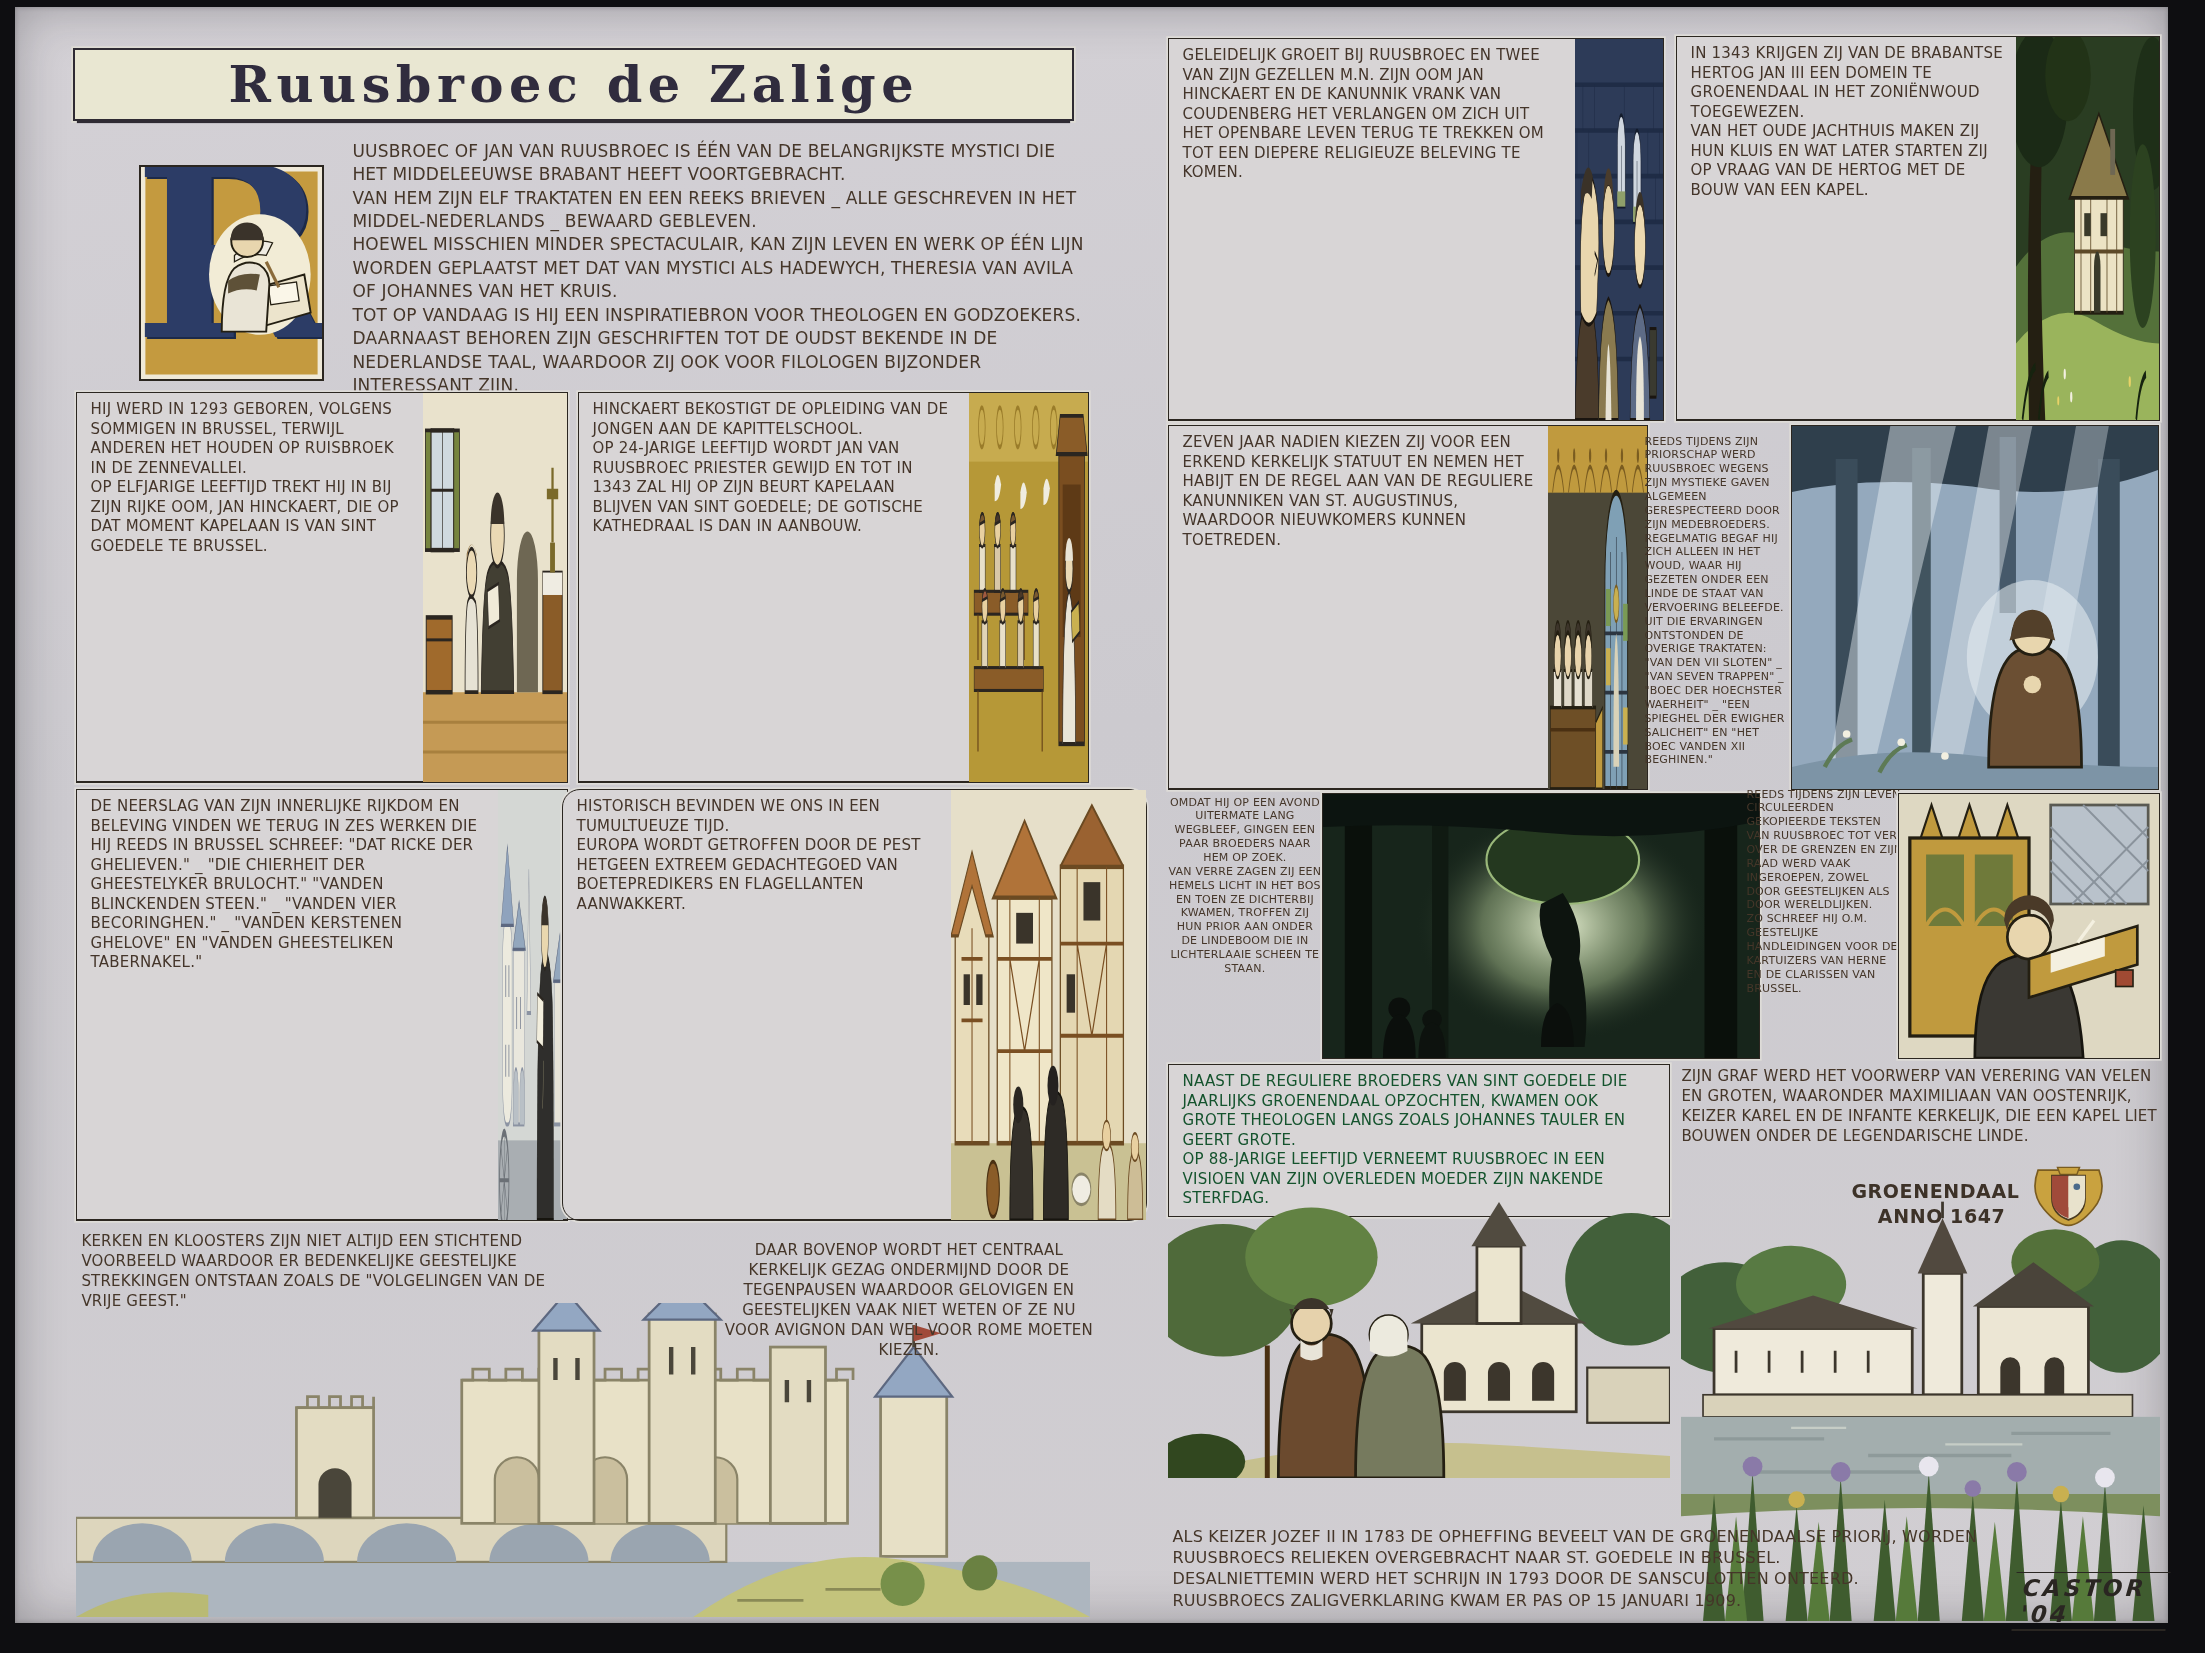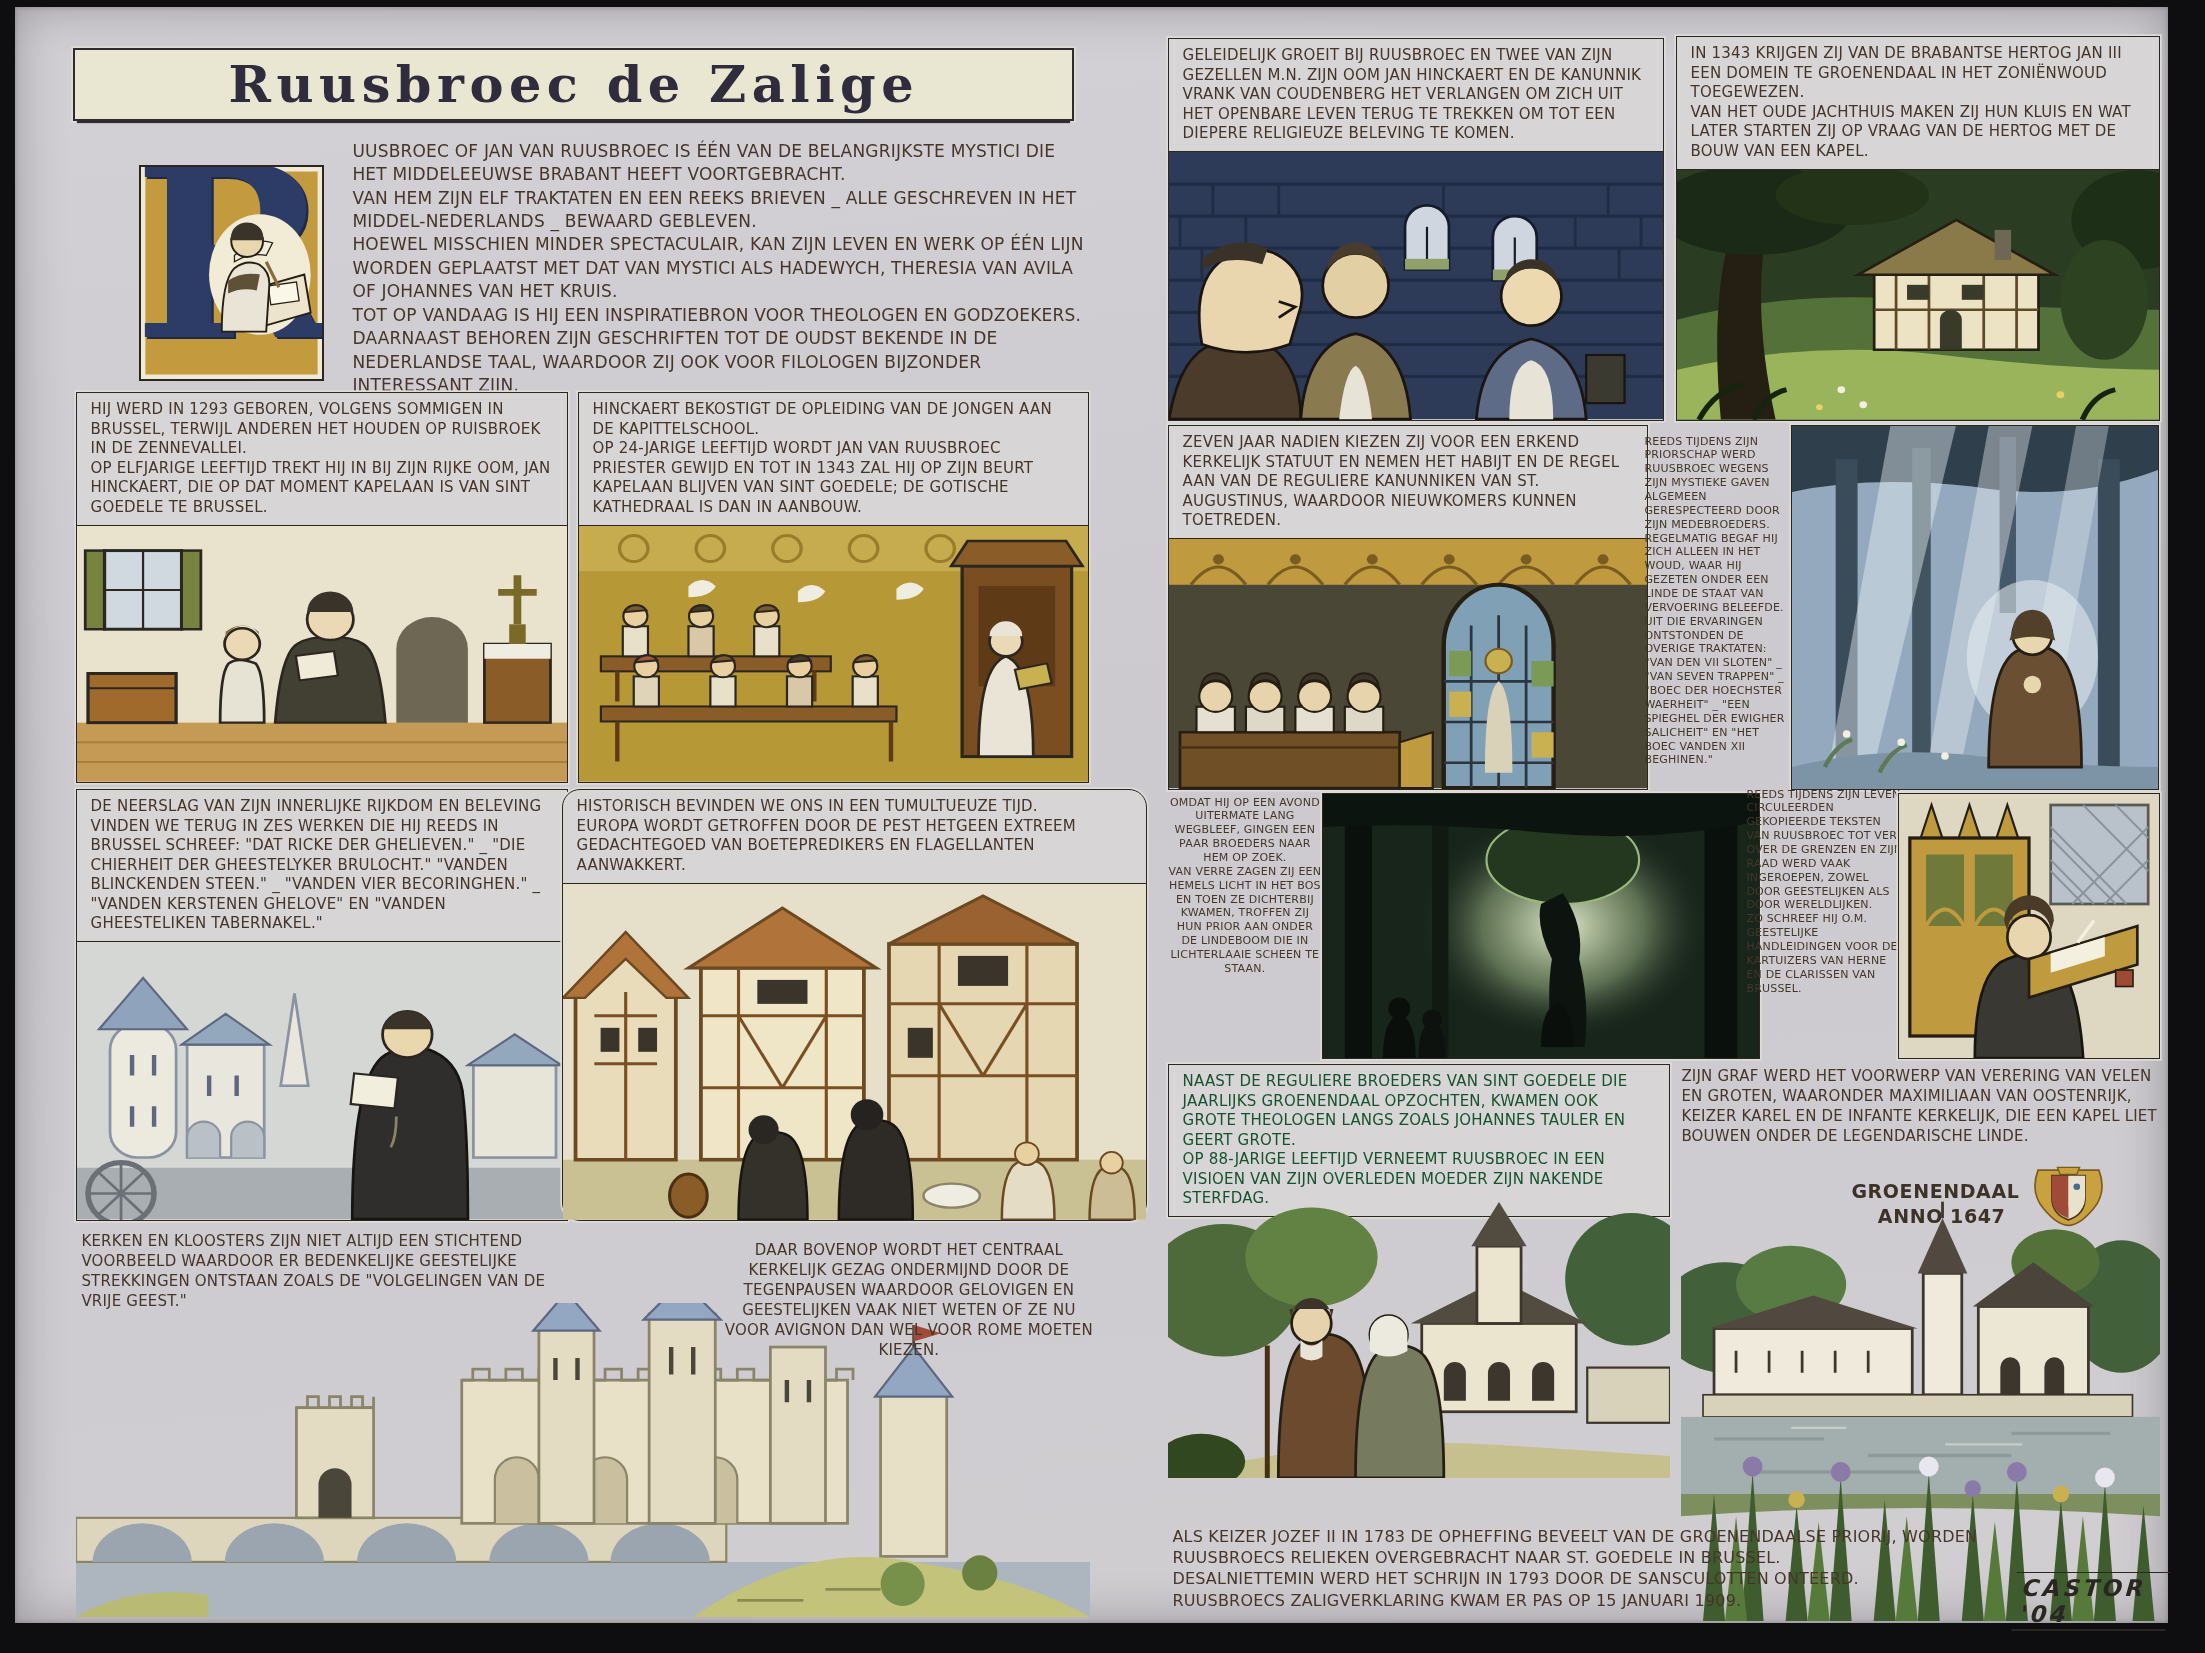--- a/index.html
+++ b/index.html
@@ -41,21 +41,21 @@
   
   .freetext{
     font-size:15px;line-height:1.34;color:#453629;
     white-space:pre-line;letter-spacing:0.2px;
   }
   #intro-text{font-size:17px;line-height:1.38;width:733px;}
   .narrow{font-size:11px;line-height:1.26;}
   
   .panel{
     border:1.7px solid #2b2620;background:#d8d5d6;
-    display:flex;flex-direction:column;
+    display:flex;flex-direction:row;
     box-shadow:0 0 0 1.7px #dedcd8;
   }
   .panel .caption{
     padding:7.7px 13.2px;font-size:15px;line-height:1.3;color:#44352a;
     white-space:pre-line;letter-spacing:0.2px;border-bottom:1.7px solid #2b2620;
   }
   .panel svg.art{flex:1 1 auto;width:100%;min-height:0;display:block;}
   .cbox{
     border:1.7px solid #2b2620;background:#d8d5d6;
     padding:7.7px 13.2px;font-size:15px;line-height:1.3;color:#14532d;

